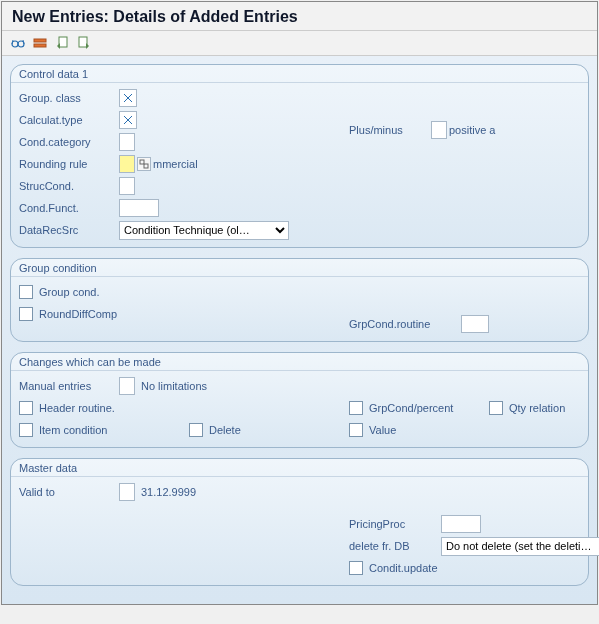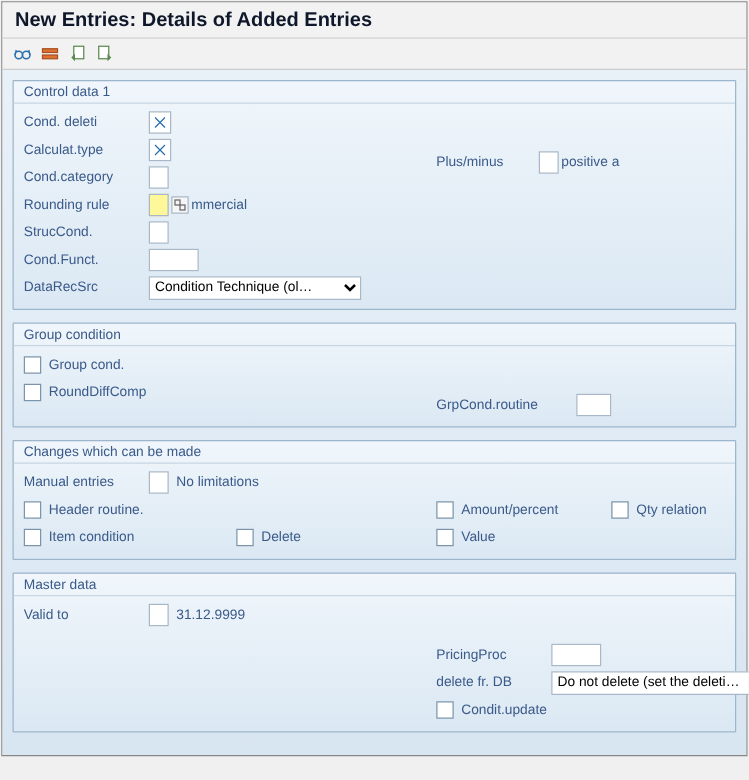--- a/index.html
+++ b/index.html
@@ -72,21 +72,21 @@
   .btn-yellow {
     background: linear-gradient(#ffe066, #ffd633);
     border: 1px solid #c0a030;
     padding: 3px 34px;
     font-size: 11px;
     cursor: pointer;
     border-radius: 2px;
   }
   .group {
     border: 1px solid #9db6cc;
-    border-radius: 1px;
+    border-radius: 13px;
     margin-bottom: 10px;
     background: linear-gradient(#f0f6fb, #dbe8f3);
     padding: 0;
   }
   .group-title {
     padding: 3px 8px 2px 8px;
     color: #3a5a8a;
     font-size: 11px;
     border-bottom: 1px solid #c8d6e4;
   }
@@ -185,21 +185,21 @@
 
   <div class="content">
 
 
     <div class="group">
       <div class="group-title">Control data 1</div>
       <div class="group-body">
         <div class="two-col">
           <div class="left">
             <div class="grid-row">
-              <span class="col-label">Cond. deleti</span>
+              <span class="col-label">Group. class</span>
               <span class="cb-holder">
                 <svg width="10" height="10" viewBox="0 0 10 10">
                     <path d="M1 1 L9 9 M9 1 L1 9" stroke="#2a6fb0"></path>
                   </svg>
               </span>
             </div>
             <div class="grid-row">
               <span class="col-label">Calculat.type</span>
               <span class="cb-holder">
                 <svg width="10" height="10" viewBox="0 0 10 10">
@@ -281,21 +281,21 @@
           <span class="label" style="margin-left:4px">No limitations</span>
         </div>
         <div class="grid-row" style="gap:0">
           <div style="width:170px" class="pair">
             <span class="checkbox"></span>
             <span class="label">Header routine.</span>
           </div>
           <div style="width:160px"></div>
           <div style="width:140px" class="pair">
             <span class="checkbox"></span>
-            <span class="label">Amount/percent</span>
+            <span class="label">GrpCond/percent</span>
           </div>
           <div class="pair">
             <span class="checkbox"></span>
             <span class="label">Qty relation</span>
           </div>
         </div>
         <div class="grid-row" style="gap:0">
           <div style="width:170px" class="pair">
             <span class="checkbox"></span>
             <span class="label">Item condition</span>

